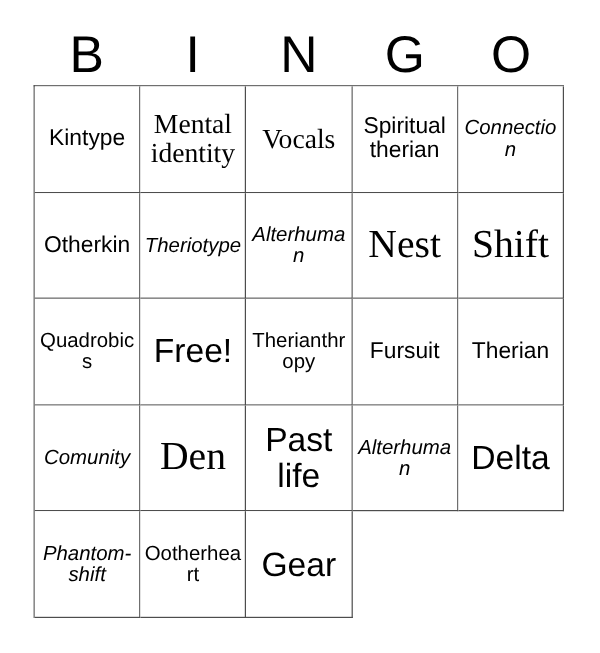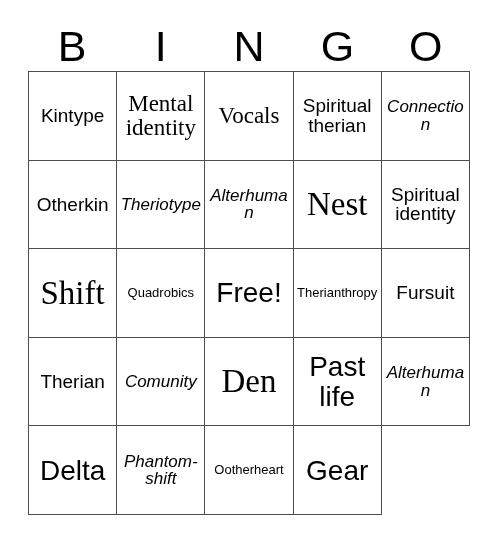--- a/index.html
+++ b/index.html
@@ -76,21 +76,21 @@
   .cell-text {
     display: block;
     line-height: 1.04;
     width: 100%;
     word-break: normal;
     overflow-wrap: break-word;
     hyphens: none;
   }
 
   
-  .s-xs  { font-size: 13px; }
+  .s-xs  { font-size: 17px; }
   .s-sm  { font-size: 17px; font-style: italic; }
   .s-md  { font-size: 19px; }
   .s-lg  { font-size: 23px; font-family: Liberation Serif, serif; }
   .s-xl  { font-size: 28px; }
   .s-xxl { font-size: 33px; font-family: Liberation Serif, serif; }
 </style>
 </head>
 <body>
 
 <div id="card">
@@ -125,23 +125,20 @@
         <span class="cell-text s-md">Otherkin</span>
       </div>
     <div class="cell">
         <span class="cell-text s-sm">Theriotype</span>
       </div>
     <div class="cell">
         <span class="cell-text s-sm">Alterhuman</span>
       </div>
     <div class="cell">
         <span class="cell-text s-xxl">Nest</span>
-      </div>
-    <div class="cell">
-        <span class="cell-text s-md">Spiritual identity</span>
       </div>
 
     <div class="cell">
         <span class="cell-text s-xxl">Shift</span>
       </div>
     <div class="cell">
         <span class="cell-text s-xs">Quadrobics</span>
       </div>
     <div class="cell">
         <span class="cell-text s-xl">Free!</span>

